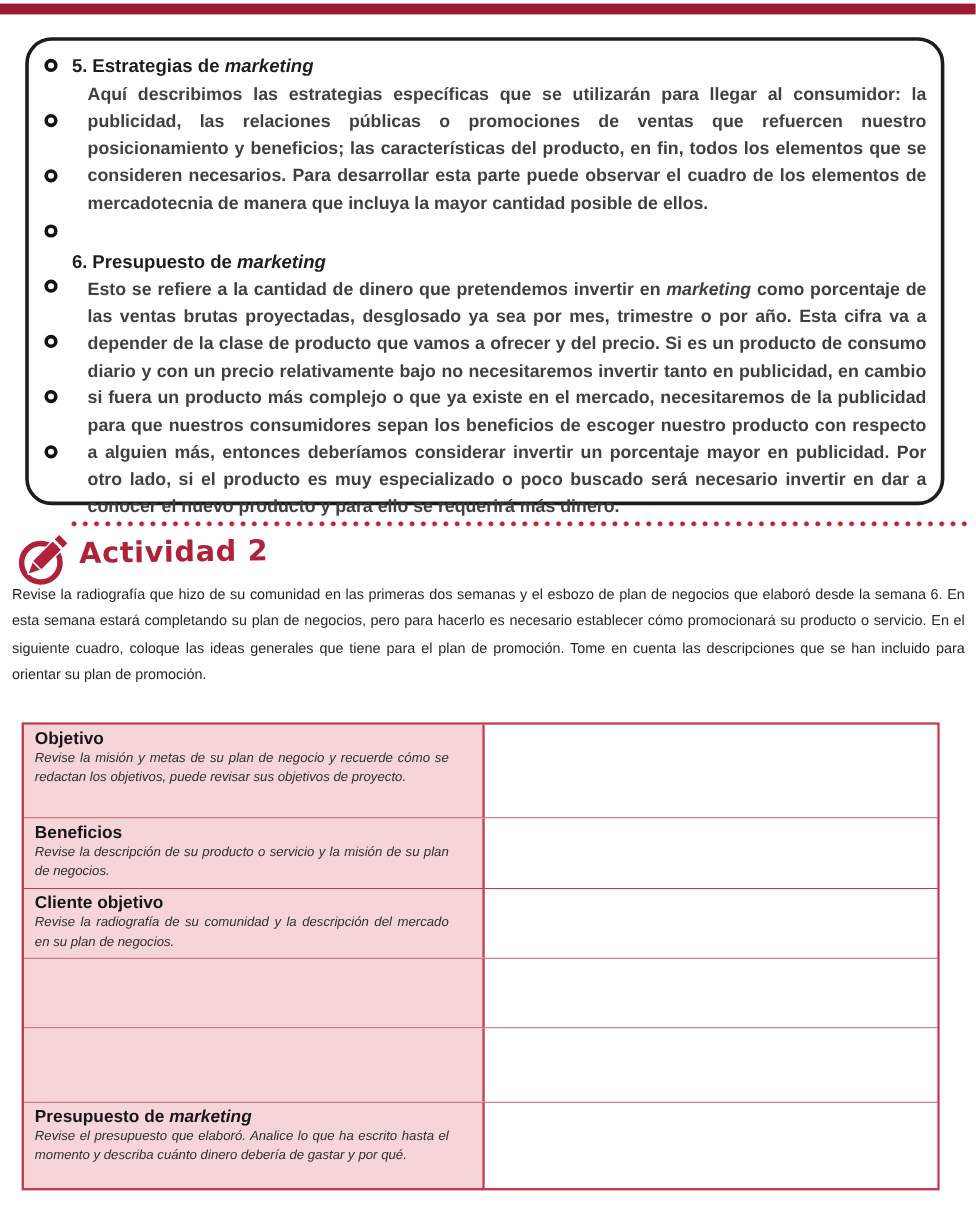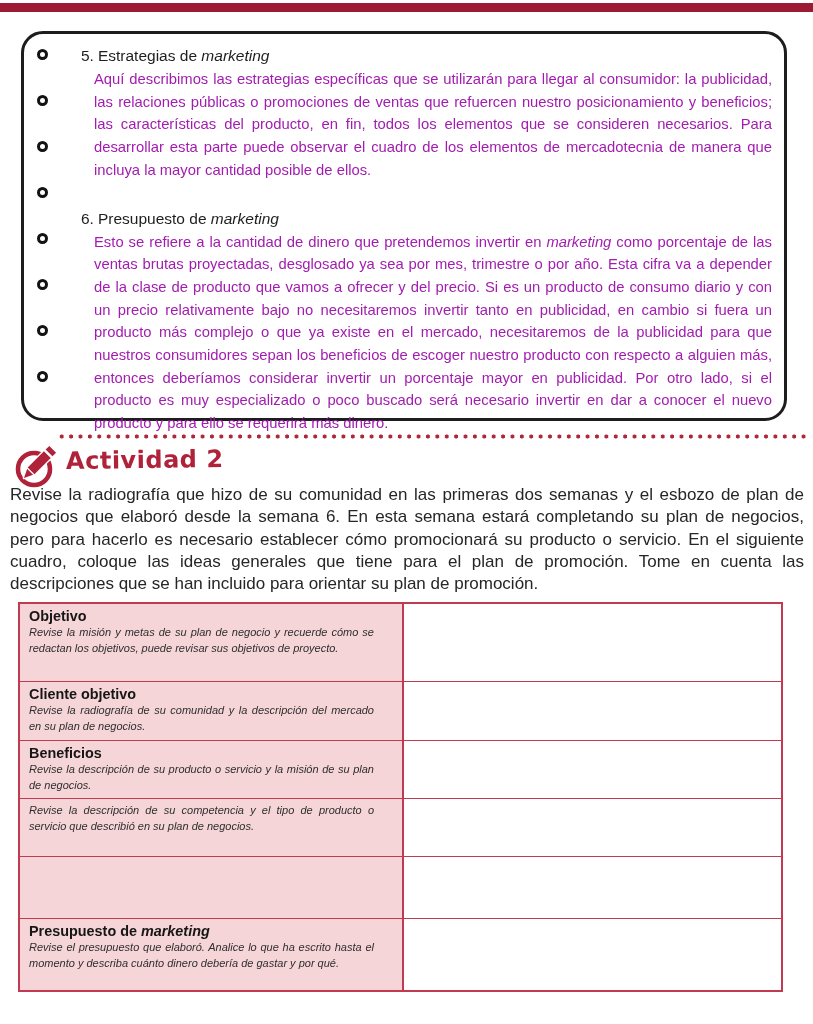--- a/index.html
+++ b/index.html
@@ -23,28 +23,28 @@
   .holes { position:absolute; left:13px; top:0; width:22px; height:100%; }
   .hole {
     position:absolute; left:0; width:11px; height:11px;
     border:3.5px solid #121212; border-radius:50%; background:#fff;
   }
   .hole:nth-child(1){top:15px}.hole:nth-child(2){top:61px}
   .hole:nth-child(3){top:107px}.hole:nth-child(4){top:153px}
   .hole:nth-child(5){top:199px}.hole:nth-child(6){top:245px}
   .hole:nth-child(7){top:291px}.hole:nth-child(8){top:337px}
 
-  .nb-content { position:absolute; left:70px; top:11px; right:12px; }
+  .nb-content { position:absolute; left:49px; top:11px; right:12px;font-weight:bold; }
   .nb-title {
     font-size:15.5px; line-height:22px; color:#1e1e1e;
     margin-left:-13px; margin-bottom:1px;
   }
   .nb-num { margin-right:4px; }
   .nb-body {
-    font-size:14.8px; line-height:22.7px; text-align:justify; color:#a21caf;
+    font-size:14.8px; line-height:22.7px; text-align:justify; color:#404040;
   }
   .nb-item + .nb-item { margin-top:26px; }
   .it { font-style:italic; }
 
   
   .divider-dots {
     position:absolute; left:57px; top:434px; width:750px; height:5px;
     background-image:radial-gradient(circle, #b32638 1.8px, transparent 2.3px);
     background-size:9.4px 5px; background-repeat:repeat-x;
   }
@@ -52,21 +52,21 @@
   .activity-title {
     position:absolute; left:66px; top:446px;
     font-family:"DejaVu Sans", sans-serif;
     font-size:24px; font-weight:bold; color:#af2239;
     letter-spacing:0.5px; transform:rotate(-0.8deg);
   }
 
   
   .intro {
     position:absolute; left:10px; top:484px; width:794px;
-    font-size:17px; line-height:22.3px; text-align:justify; color:#262626;
+    font-size:12px; line-height:22.3px; text-align:justify; color:#262626;
   }
 
   
   .promo-table {
     position:absolute; left:18px; top:602px; width:765px;
     border:2.5px solid #c13a50; background:#fff;
   }
   .t-row { display:flex; }
   .t-row + .t-row { border-top:1.5px solid #c13a50; }
   .t-row:nth-child(1){height:77px}.t-row:nth-child(2){height:59px}
@@ -135,37 +135,36 @@
   <div class="t-row">
     <div class="t-left">
       <div class="t-head"><span>Objetivo</span></div>
       <div class="t-desc">Revise la misión y metas de su plan de negocio y recuerde cómo se redactan los objetivos, puede revisar sus objetivos de proyecto.</div>
     </div>
     <div class="t-right"></div>
   </div>
 
   <div class="t-row">
     <div class="t-left">
+      <div class="t-head"><span>Beneficios</span></div>
+      <div class="t-desc">Revise la descripción de su producto o servicio y la misión de su plan de negocios.</div>
+    </div>
+    <div class="t-right"></div>
+  </div>
+
+  <div class="t-row">
+    <div class="t-left">
       <div class="t-head"><span>Cliente objetivo</span></div>
       <div class="t-desc">Revise la radiografía de su comunidad y la descripción del mercado en su plan de negocios.</div>
     </div>
     <div class="t-right"></div>
   </div>
 
   <div class="t-row">
     <div class="t-left">
-      <div class="t-head"><span>Beneficios</span></div>
-      <div class="t-desc">Revise la descripción de su producto o servicio y la misión de su plan de negocios.</div>
-    </div>
-    <div class="t-right"></div>
-  </div>
-
-  <div class="t-row">
-    <div class="t-left">
-      <div class="t-desc">Revise la descripción de su competencia y el tipo de producto o servicio que describió en su plan de negocios.</div>
     </div>
     <div class="t-right"></div>
   </div>
 
   <div class="t-row">
     <div class="t-left">
     </div>
     <div class="t-right"></div>
   </div>
 

